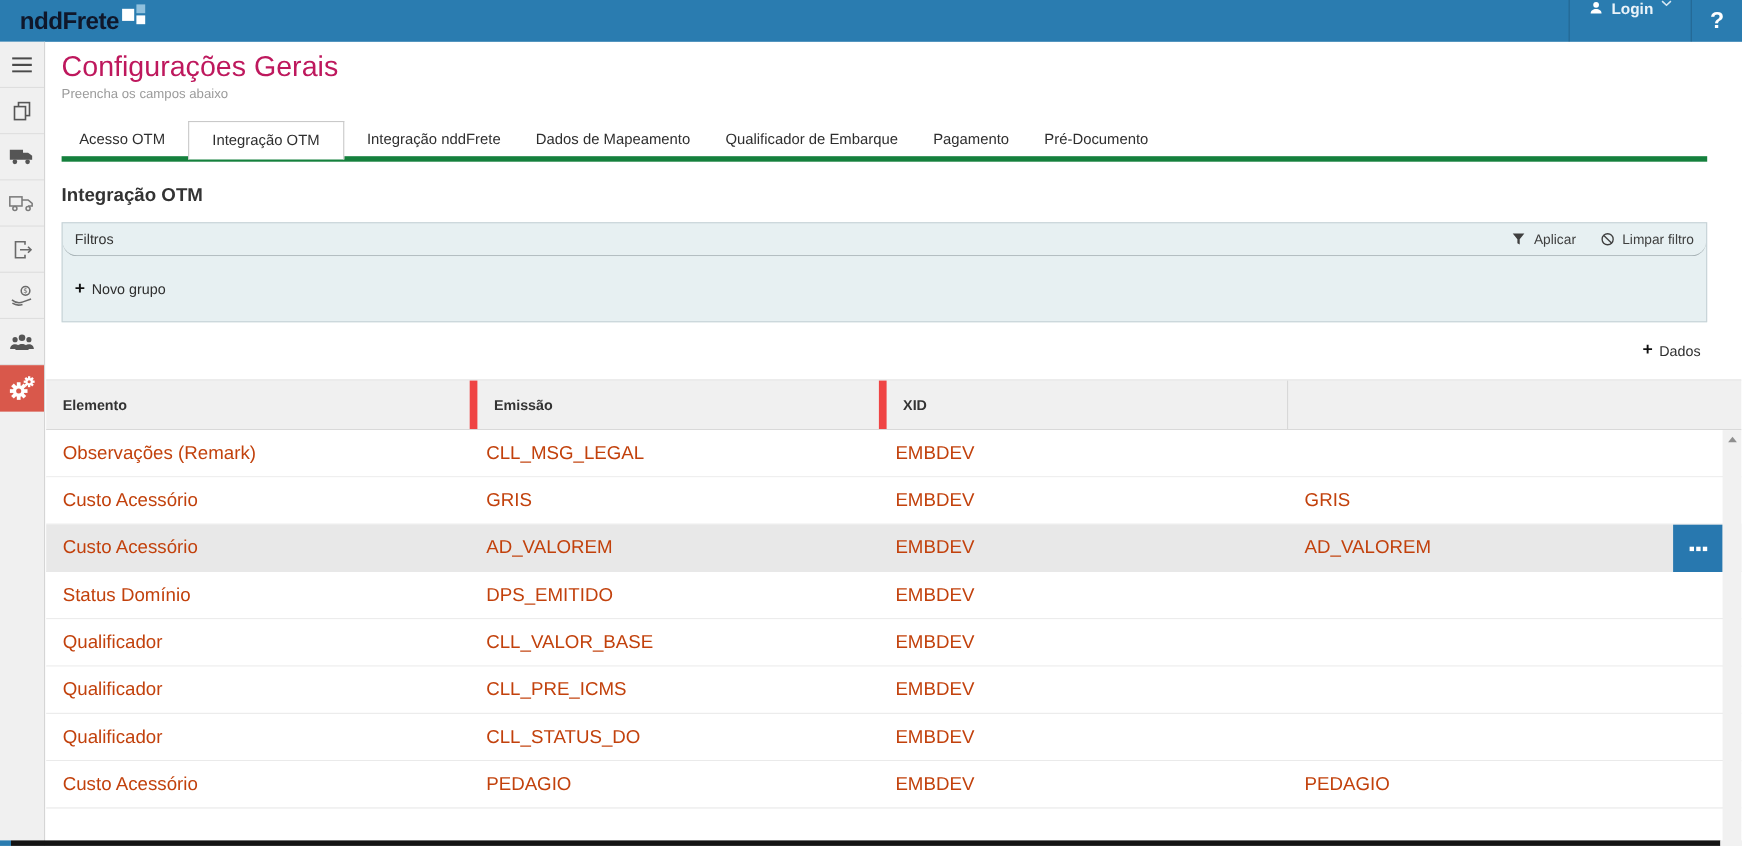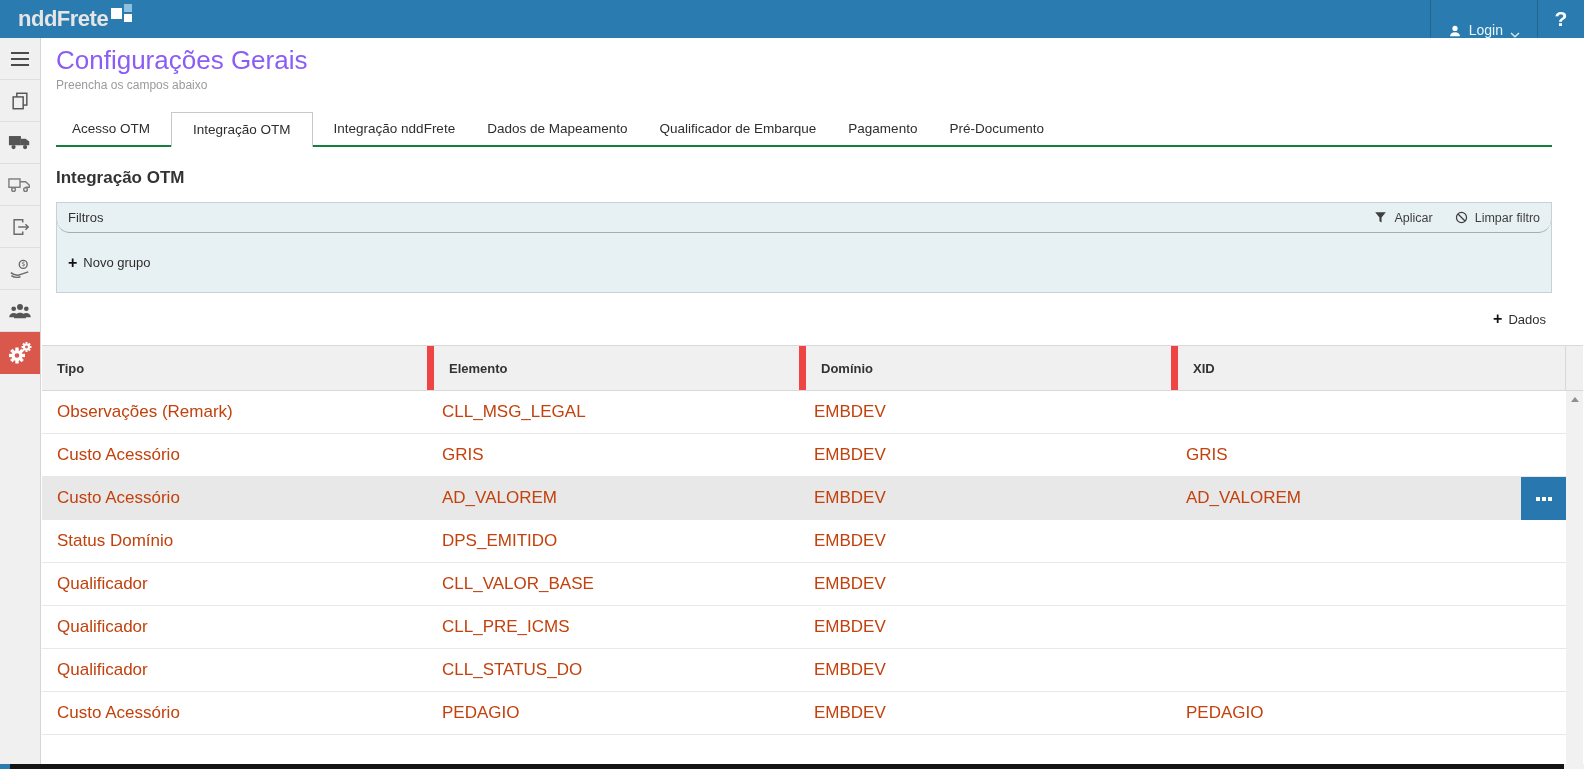--- a/index.html
+++ b/index.html
@@ -6,49 +6,49 @@
   html,body { width:1584px; height:769px; overflow:hidden; }
   body { font-family:"Liberation Sans","DejaVu Sans",sans-serif; background:#fff; color:#3c3c3c; }
   :root{
     --topbar:#2a7cb0; --red:#d9584b; --action-blue:#2878af; --filters-bg:#e7f0f2;
   }
   .app{ width:1584px; height:769px; position:relative; background:#fff; }
 
   
   .topbar{ height:38px; background:var(--topbar); display:flex; align-items:stretch; }
   .logo{ display:flex; align-items:center; padding-left:18px; gap:2px; }
-  .logo-text{ color:#e5e5e5; font-size:22px; font-weight:bold; letter-spacing:-0.5px; }
+  .logo-text{ color:#0f172a; font-size:22px; font-weight:bold; letter-spacing:-0.5px; }
   .logo-mark{ position:relative; width:24px; height:24px; margin-top:-8px; }
   .logo-mark i{ position:absolute; display:block; }
   .logo-mark .sq1{ left:1px; top:5px; width:11px; height:11px; background:#fff; }
   .logo-mark .sq2{ left:14px; top:1px; width:8px; height:8px; background:#8fc0dd; }
   .logo-mark .sq3{ left:14px; top:11px; width:8px; height:8px; background:#fff; }
   .topbar-spacer{ flex:1; }
-  .login-btn{ display:flex; align-items:flex-end; gap:7px; padding:0 17px;
+  .login-btn{ display:flex; align-items:flex-start; gap:7px; padding:0 17px;
     border-left:1px solid rgba(0,0,0,0.18); border-right:1px solid rgba(0,0,0,0.18);
-    color:#eaf3f9; font-size:14px; cursor:pointer; }
+    color:#eaf3f9; font-size:14px; cursor:pointer;font-weight:bold; }
   .help-btn{ width:46px; display:flex; align-items:center; justify-content:center;
     color:#fff; font-size:21px; font-weight:bold; cursor:pointer; }
 
   
   .main-row{ display:flex; height:731px; }
 
   
   .sidebar{ width:41px; background:#f0f0f0; border-right:1px solid #d5d5d5; }
   .side-item{ height:42px; display:flex; align-items:center; justify-content:center;
     border-bottom:1px solid #dedede; cursor:pointer; }
   .side-item.active{ background:var(--red); border-bottom-color:var(--red); }
 
   
   .content{ flex:1; display:flex; flex-direction:column; position:relative; }
   .inner-pad{ padding:4px 32px 0 15px; }
-  h1.page-title{ font-size:26px; font-weight:400; color:#8b5cf6; line-height:36px; }
+  h1.page-title{ font-size:26px; font-weight:400; color:#be185d; line-height:36px; }
   .page-subtitle{ font-size:12px; color:#9b9b9b; height:16px; }
 
-  .tabs{ margin-top:18px; display:flex; align-items:flex-start; border-bottom:2px solid #15803d; height:35px; }
+  .tabs{ margin-top:18px; display:flex; align-items:center; border-bottom:5px solid #15803d; height:35px; }
   .tab{ font-size:13.5px; color:#2e2e2e; padding:0 11px; margin:0 5px; line-height:33px; height:34px; cursor:pointer; white-space:nowrap; }
   .tab.active{ background:#fff; border:1px solid #c9c9c9; border-bottom:none; margin-bottom:-1px; height:35px;
     padding:0 21px; }
 
   h2.section-title{ margin-top:21px; font-size:17px; font-weight:bold; color:#333; height:22px; }
 
   .filters{ margin-top:12px; background:var(--filters-bg); border:1px solid #c6d2d6; }
   .filters-head{ height:30px; display:flex; align-items:center; padding:0 11px; border-bottom:1px solid #a3aeb2;border-radius:13px; }
   .filters-title{ font-size:13px; color:#333; flex:1; }
   .filter-action{ display:flex; align-items:center; gap:7px; font-size:12.5px; color:#3f3f3f; margin-left:22px; cursor:pointer; }
@@ -243,23 +243,22 @@
 
       <div class="novo-row">
         <span class="link-plus">
           <span class="plus">+</span>
           <span>Dados</span>
         </span>
       </div>
 
       <div class="table-area">
         <div class="thead">
-          <div class="th">Tipo</div>
           <div class="th">Elemento</div>
-          <div class="th">Domínio</div>
+          <div class="th">Emissão</div>
           <div class="th">XID</div>
         </div>
         <div id="tbody">
             <div class="trow">
               <div class="td">Observações (Remark)</div>
               <div class="td">CLL_MSG_LEGAL</div>
               <div class="td">EMBDEV</div>
               <div class="td"></div>
             </div>
             <div class="trow">

